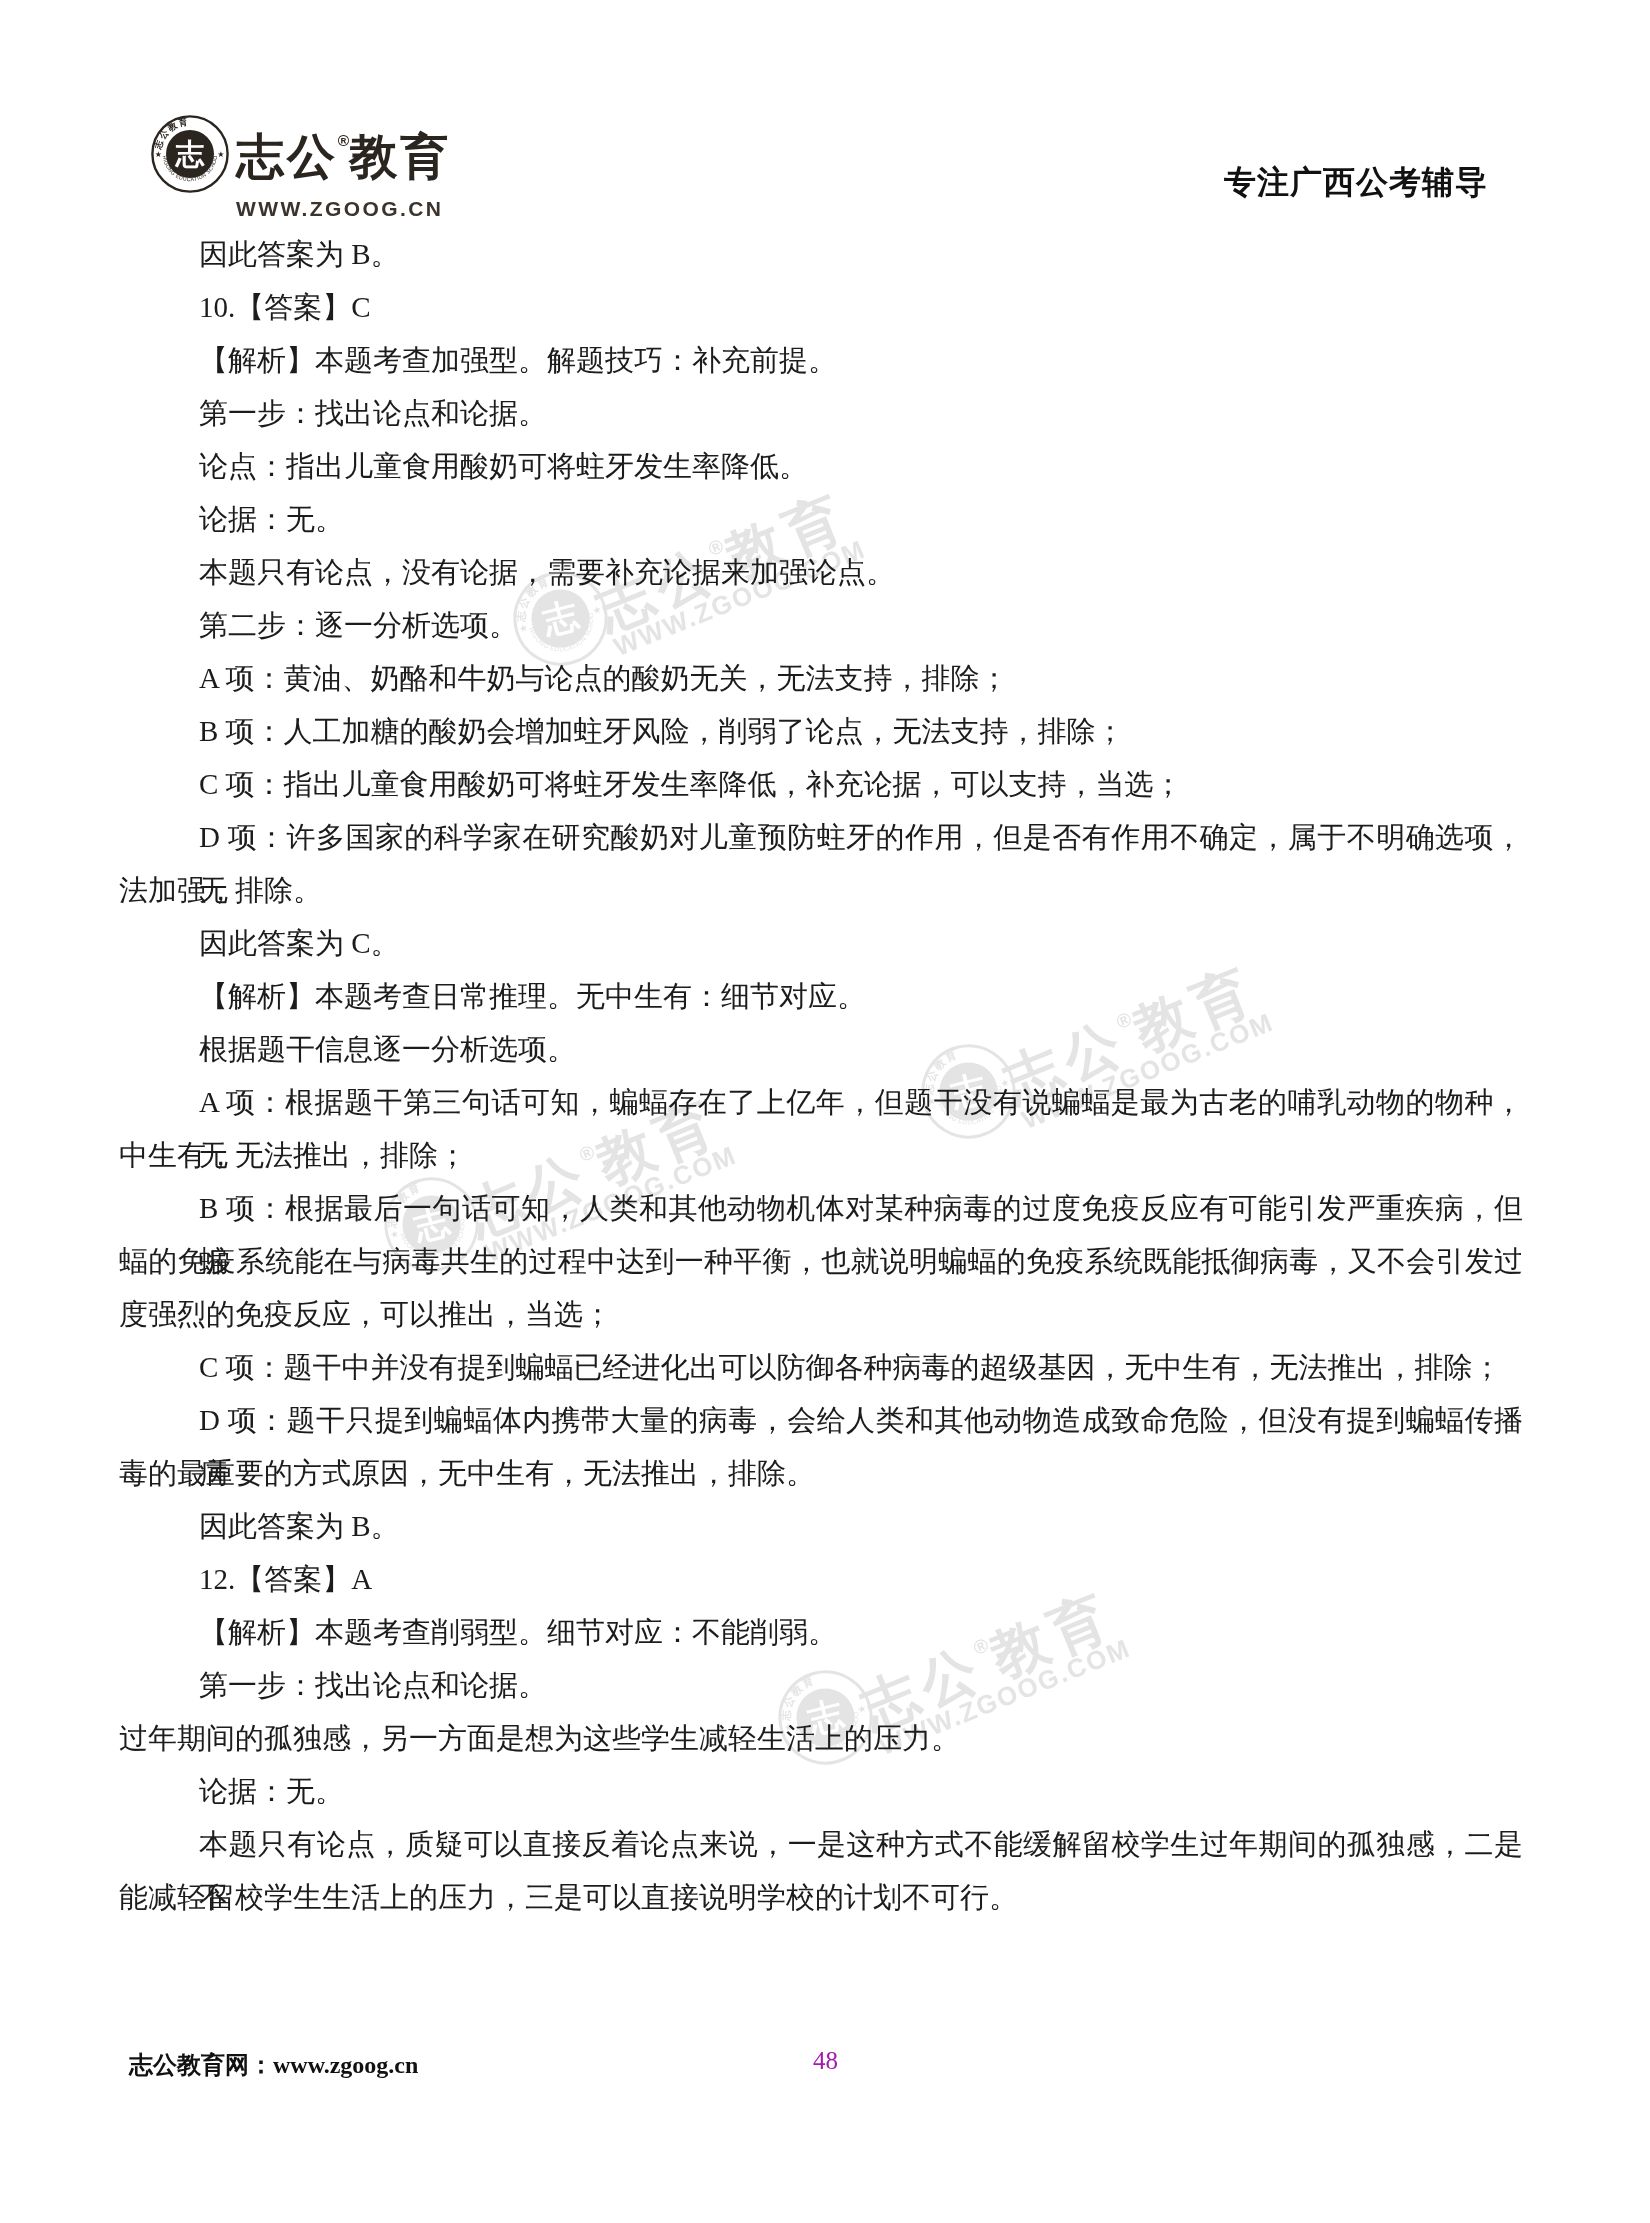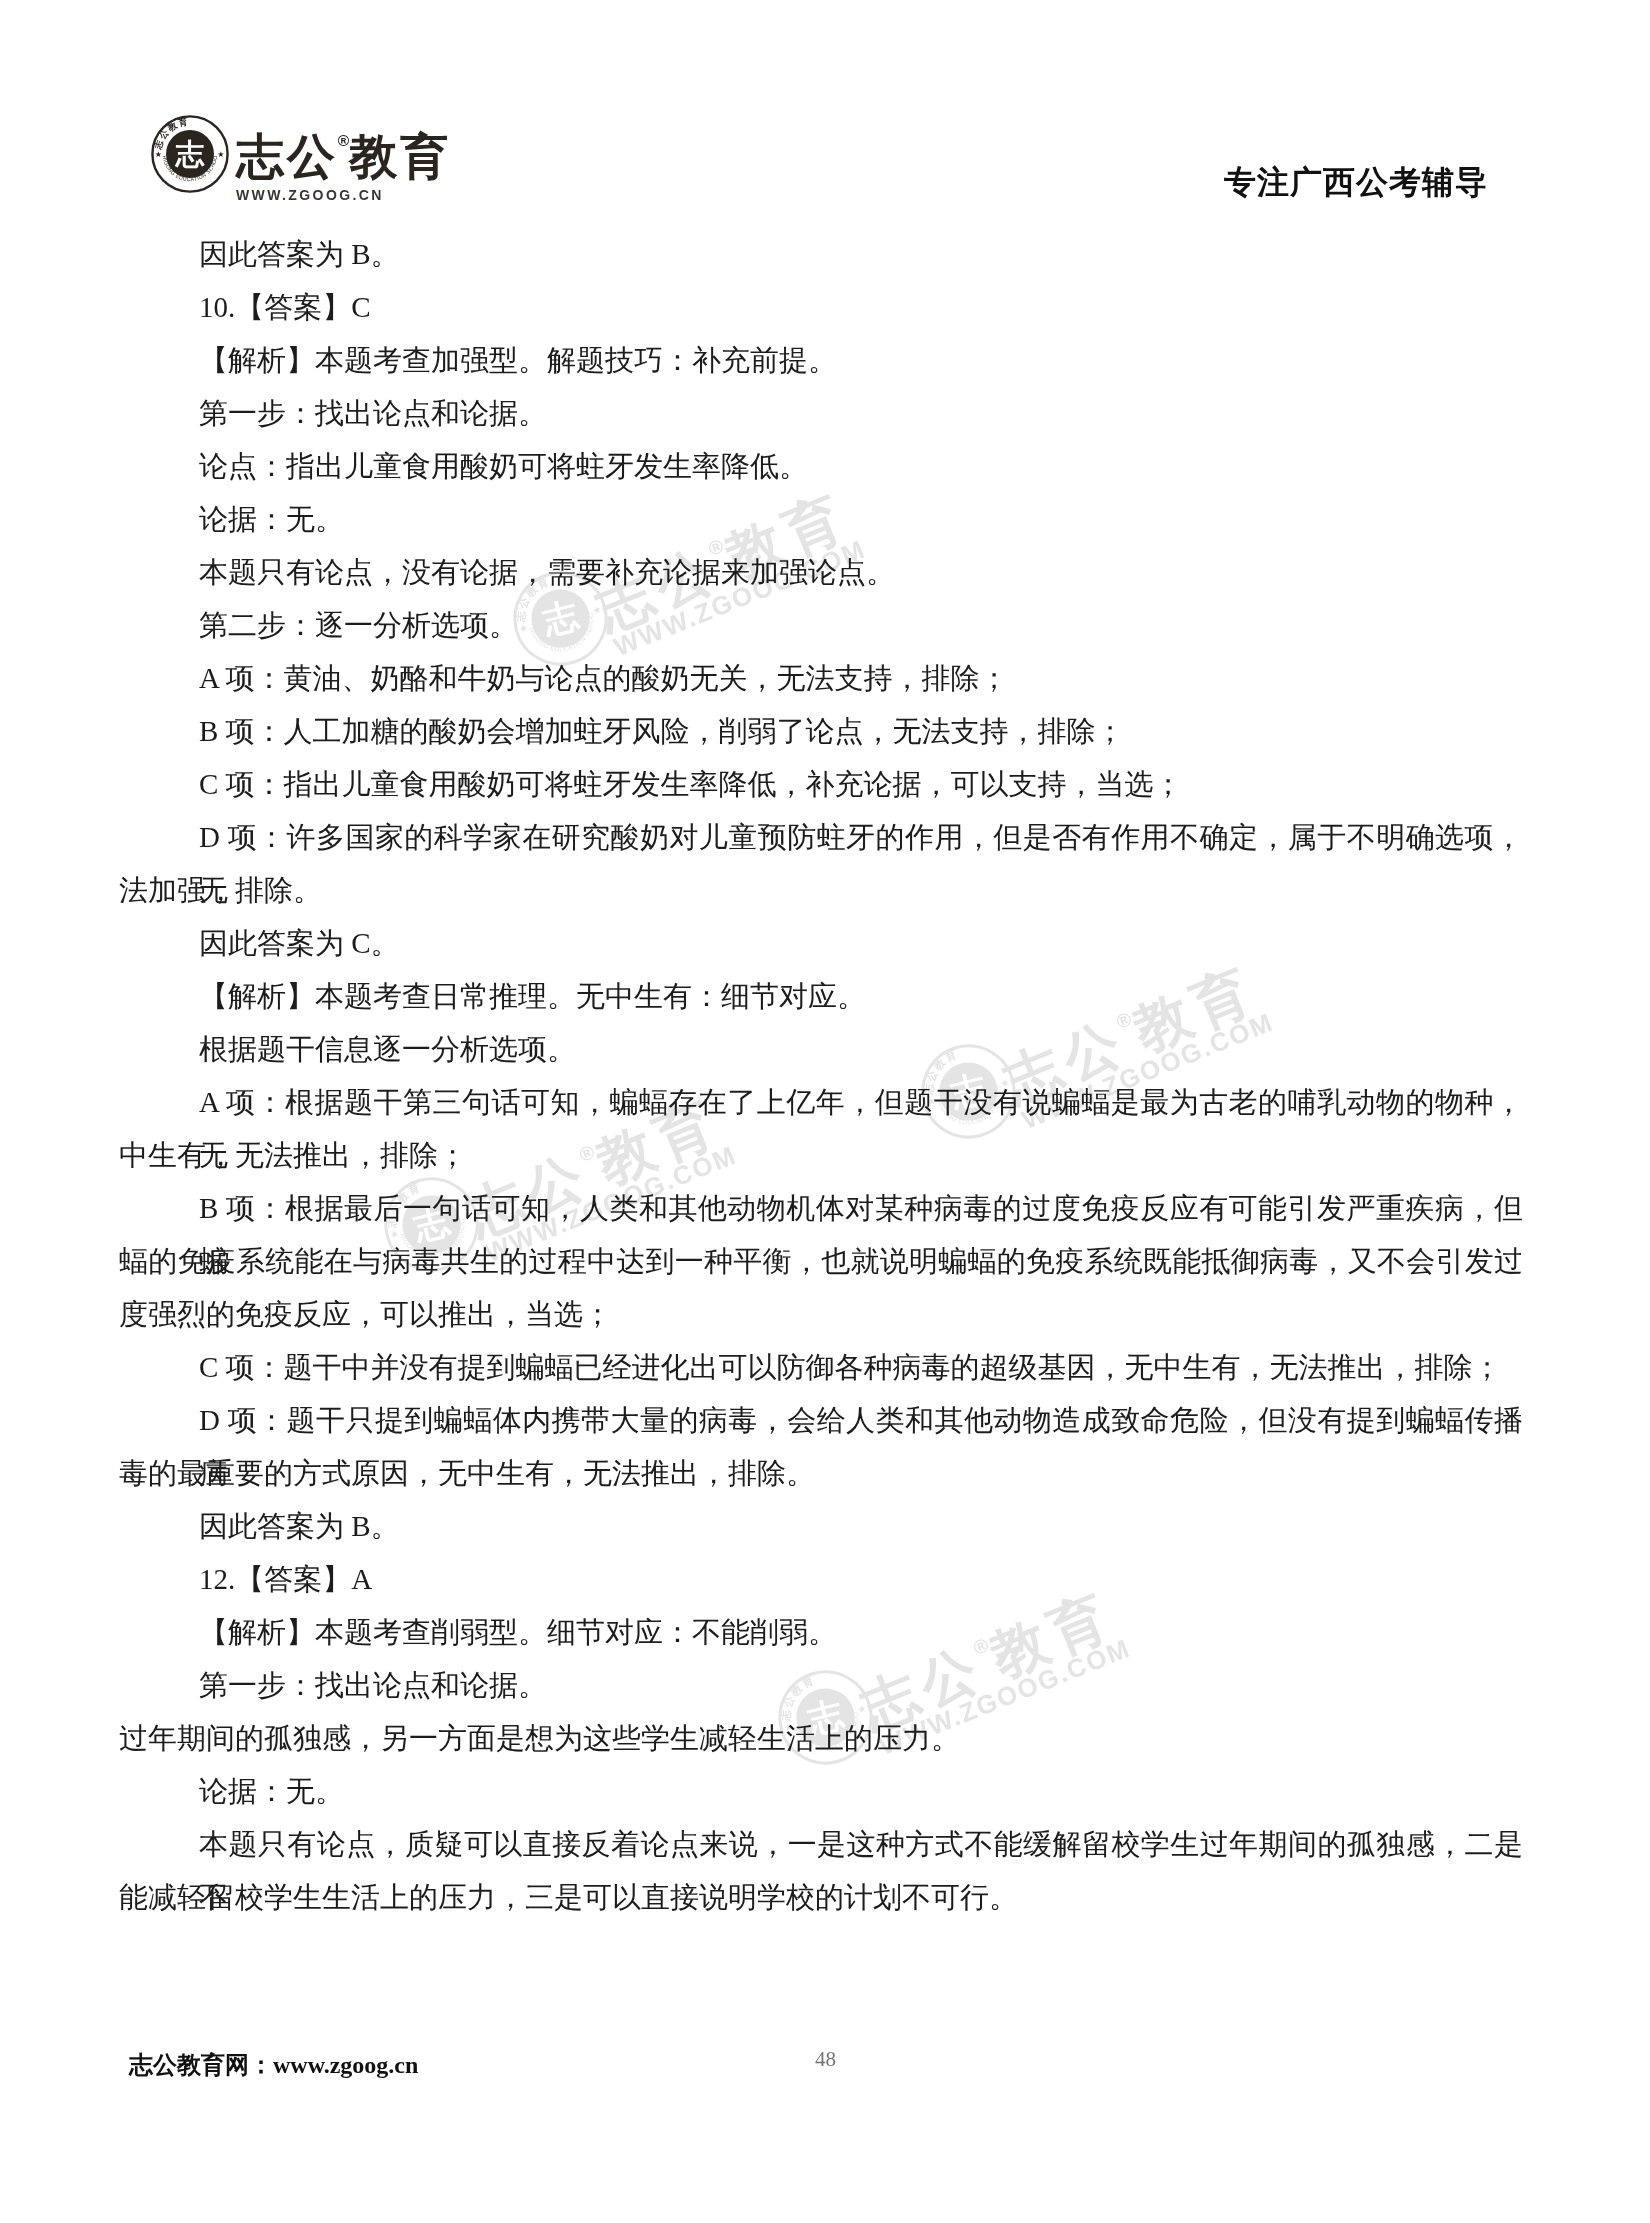--- a/index.html
+++ b/index.html
@@ -6,41 +6,41 @@
   body{
     width:1651px;height:2223px;position:relative;background:#ffffff;overflow:hidden;
     font-family:"Liberation Serif","DejaVu Serif",serif;color:#1c1c1c;
   }
   
   .hdr-seal{position:absolute;left:150px;top:114px;width:80px;height:80px;color:#2b2520;}
   .brand{position:absolute;left:236px;top:116px;color:#2b2520;
          font-family:"Liberation Sans","DejaVu Sans",sans-serif;}
   .brand-cn{font-size:48px;font-weight:bold;letter-spacing:2.9px;line-height:50px;white-space:nowrap;}
   .brand-cn sup{font-size:15.5px;vertical-align:27px;letter-spacing:0;}
-  .brand-url{font-size:14px;font-weight:bold;letter-spacing:2.4px;margin-top:5px;color:#3a332e;white-space:nowrap;}
+  .brand-url{font-size:21px;font-weight:bold;letter-spacing:2.4px;margin-top:15px;color:#3a332e;white-space:nowrap;}
   .slogan{position:absolute;right:163px;top:161px;font-size:32px;font-weight:bold;color:#111;
           font-family:"Liberation Sans","DejaVu Sans",sans-serif;letter-spacing:1px;white-space:nowrap;}
   
   .wm{position:absolute;color:#e4e4e4;pointer-events:none;}
   .wm-seal{position:absolute;left:0;top:0;width:97px;height:97px;transform:rotate(-14deg);}
   .wm-text{position:absolute;left:101px;top:-13.6px;transform:rotate(-22deg);transform-origin:left bottom;
            font-family:"Liberation Sans","DejaVu Sans",sans-serif;font-weight:bold;
            font-size:56px;letter-spacing:6.8px;white-space:nowrap;line-height:74px;}
   .wm-text sup{font-size:19.4px;vertical-align:29px;letter-spacing:0;}
   .wm-url{position:absolute;left:109px;top:62px;transform:rotate(-22deg);transform-origin:left bottom;
           font-family:"Liberation Sans","DejaVu Sans",sans-serif;font-weight:bold;
           font-size:26px;letter-spacing:1.9px;white-space:nowrap;}
   
   .doc{position:absolute;left:119px;top:228px;width:1404px;font-size:29px;}
   .bl{height:53px;line-height:53px;white-space:nowrap;}
   .bl.para{padding-left:80px;}
   .bl.fill{white-space:normal;text-align:justify;text-align-last:justify;}
   
   .foot-site{position:absolute;left:129px;top:2049px;font-size:24px;font-weight:bold;color:#111;white-space:nowrap;}
-  .foot-page{position:absolute;left:0;top:2047px;width:1651px;text-align:center;font-size:21px;color:#737373;}
+  .foot-page{position:absolute;left:0;top:2047px;width:1651px;text-align:center;font-size:25px;color:#a21caf;}
   .defs{position:absolute;width:0;height:0;overflow:hidden;}
 </style>
 </head>
 <body>
 
 <svg class="defs" xmlns="http://www.w3.org/2000/svg">
   <defs>
     <path id="arcTop" d="M 13,50 A 37,37 0 1 1 87,50" fill="none"></path>
     <path id="arcBot" d="M 16,50 A 34,34 0 0 0 84,50" fill="none"></path>
     <g id="seal">

